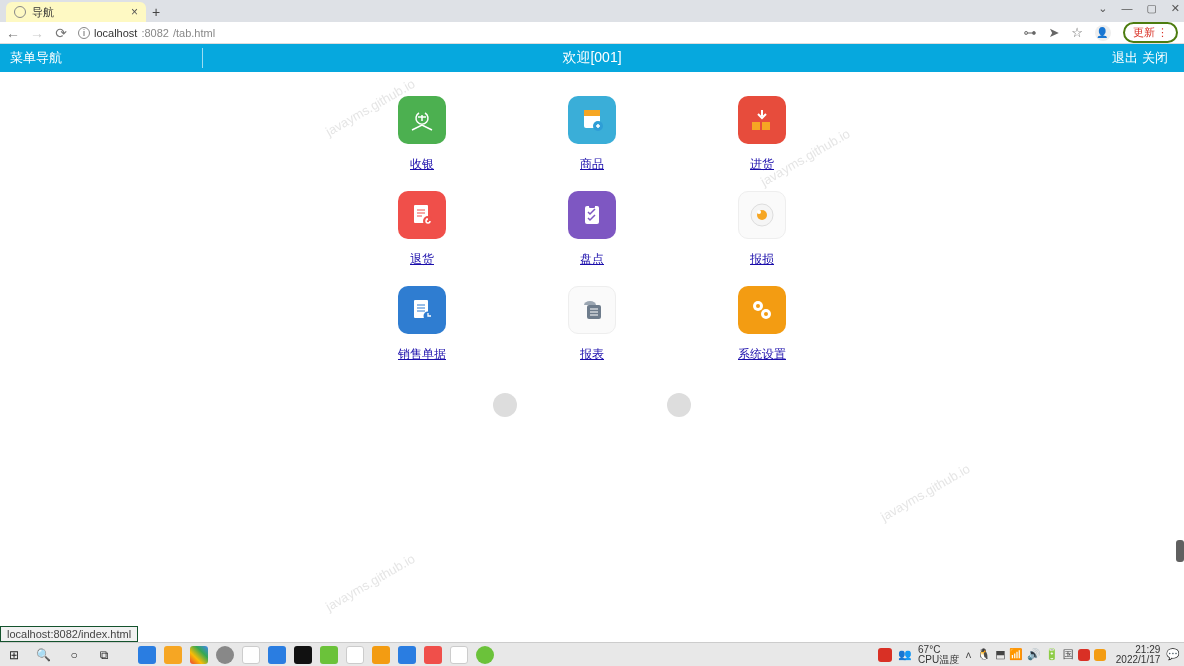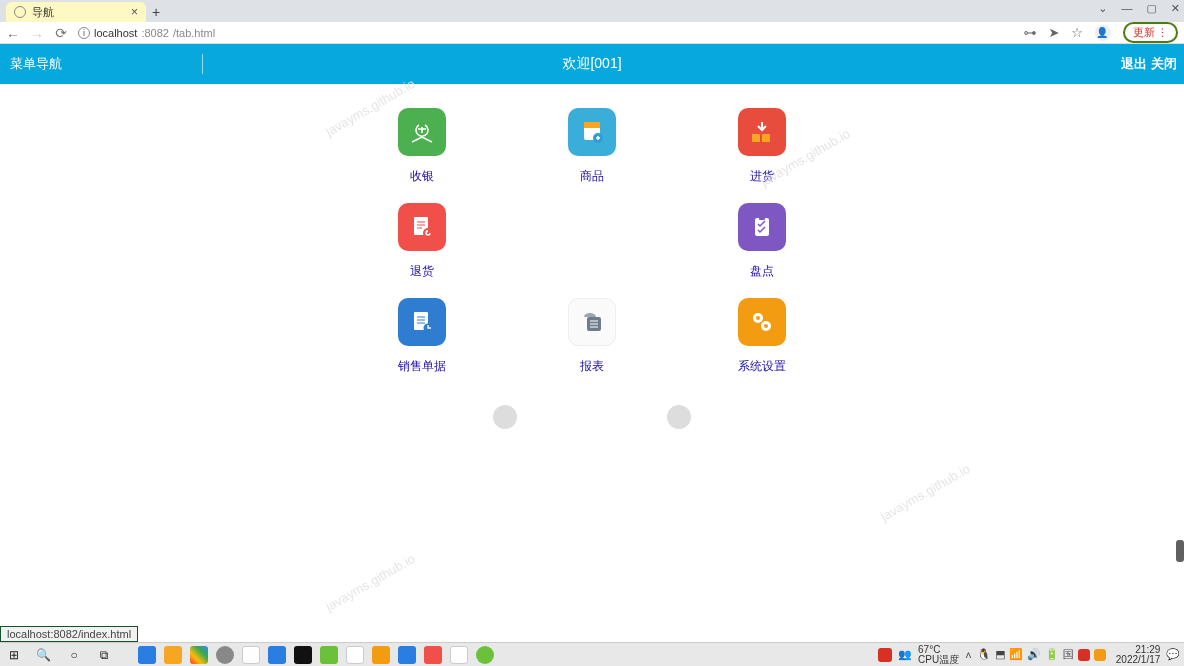--- a/index.html
+++ b/index.html
@@ -16,40 +16,40 @@
   .nav-ico.disabled { color: #ccc; }
   .urlbox { flex: 0 0 auto; display: flex; align-items: center; gap: 4px; font-size: 11px; color: #555; }
   .urlbox .info { border: 1px solid #888; border-radius: 50%; width: 12px; height: 12px; display: inline-flex; align-items: center; justify-content: center; font-size: 9px; }
   .urlhost { color: #333; }
   .urlpath { color: #888; }
   .addr-right { margin-left: auto; display: flex; align-items: center; gap: 12px; }
   .addr-right .ico { color: #666; font-size: 13px; }
   .update-btn { border: 2px solid #4d7c0f; color: #d93025; border-radius: 12px; padding: 1px 8px; font-size: 11px; display: flex; align-items: center; gap: 2px; }
   .avatar-ico { width: 16px; height: 16px; border-radius: 50%; background: #eee; display: inline-flex; align-items: center; justify-content: center; color: #666; font-size: 10px;}
   
-  .app-header { height: 40px; background: #06a8de; color: #fff; display: flex; align-items: center; font-size: 13px; }
+  .app-header { height: 28px; background: #06a8de; color: #fff; display: flex; align-items: center; font-size: 13px; }
   .app-header .menu-label { padding: 0 10px; }
   .hdr-divider { width: 1px; height: 20px; background: rgba(255,255,255,0.6); margin-left: 130px; }
   .welcome { position: absolute; left: 50%; transform: translateX(-50%); font-size: 14px; font-weight: 500; }
-  .hdr-right { margin-left: auto; padding-right: 7px; display: flex; gap: 4px; font-weight: bold; }
+  .hdr-right { margin-left: auto; padding-right: 16px; display: flex; gap: 4px; }
   
   .grid-area { width: 100%; padding-top: 24px; display: flex; justify-content: center; }
   .grid-inner { width: 430px; }
   .grid-row { display: flex; justify-content: space-between; margin-bottom: 18px; }
   .grid-cell { width: 90px; display: flex; flex-direction: column; align-items: center; }
   .tile { width: 48px; height: 48px; border-radius: 10px; display: flex; align-items: center; justify-content: center; color: #fff; }
   .tile-green { background: #4cb050; }
   .tile-cyan  { background: #3aaed8; }
   .tile-red   { background: #e74c3c; }
   .tile-coral { background: #f04f4a; }
   .tile-purple{ background: #7e57c2; }
   .tile-white { background: #fafafa; border: 1px solid #eee; }
   .tile-blue  { background: #2f7dd1; }
   .tile-orange{ background: #f39c12; }
-  .tile-label { margin-top: 12px; color: #1a0dab; font-size: 12px; }
+  .tile-label { margin-top: 12px; color: #1a0dab; text-decoration: underline; font-size: 12px; }
   .dots-row { display: flex; justify-content: center; gap: 150px; margin-top: 30px; }
   .big-dot { width: 24px; height: 24px; border-radius: 50%; background: #ddd; }
   
   .right-scrubber { position: absolute; right: 0; top: 540px; width: 8px; height: 22px; background: #606060; border-radius: 3px; }
   
   .status-hover { position: absolute; left: 0; bottom: 24px; background: #f1f1f1; border: 1px solid #14532d; font-size: 11px; color: #444; padding: 1px 6px; }
   
   .taskbar { position: absolute; left: 0; right: 0; bottom: 0; height: 24px; background: #e8e8e8; border-top: 1px solid #ccc; display: flex; align-items: center; padding: 0 4px; }
   .tb-left { display: flex; align-items: center; gap: 10px; }
   .tb-ico { width: 20px; height: 16px; display: flex; align-items: center; justify-content: center; font-size: 12px; color: #222; }
@@ -161,20 +161,30 @@
       </div>
       <div class="grid-cell">
         <div class="tile tile-purple">
           <svg width="28" height="28" viewBox="0 0 28 28">
               <rect x="7" y="5" width="14" height="18" rx="2" fill="#fff"></rect>
               <rect x="11" y="3" width="6" height="4" rx="1" fill="#7e57c2"></rect>
               <path d="M10 11l2 2 5-5M10 17l2 2 5-5" stroke="#7e57c2" stroke-width="1.5" fill="none"></path>
             </svg>
         </div>
         <a class="tile-label">盘点</a>
+      </div>
+      <div class="grid-cell">
+        <div class="tile tile-white">
+          <svg width="30" height="30" viewBox="0 0 30 30">
+              <circle cx="15" cy="15" r="11" fill="#f5f5f5" stroke="#ddd"></circle>
+              <circle cx="15" cy="15" r="5" fill="#f6a623"></circle>
+              <circle cx="12" cy="12" r="2" fill="#fff"></circle>
+            </svg>
+        </div>
+        <a class="tile-label">报损</a>
       </div>
     </div>
 
     <div class="grid-row">
       <div class="grid-cell">
         <div class="tile tile-blue">
           <svg width="28" height="28" viewBox="0 0 28 28">
               <rect x="6" y="4" width="14" height="18" rx="1" fill="#fff"></rect>
               <path d="M9 9h8M9 12h8M9 15h8" stroke="#2f7dd1" stroke-width="1"></path>
               <circle cx="20" cy="20" r="4.5" fill="#2f7dd1"></circle>

